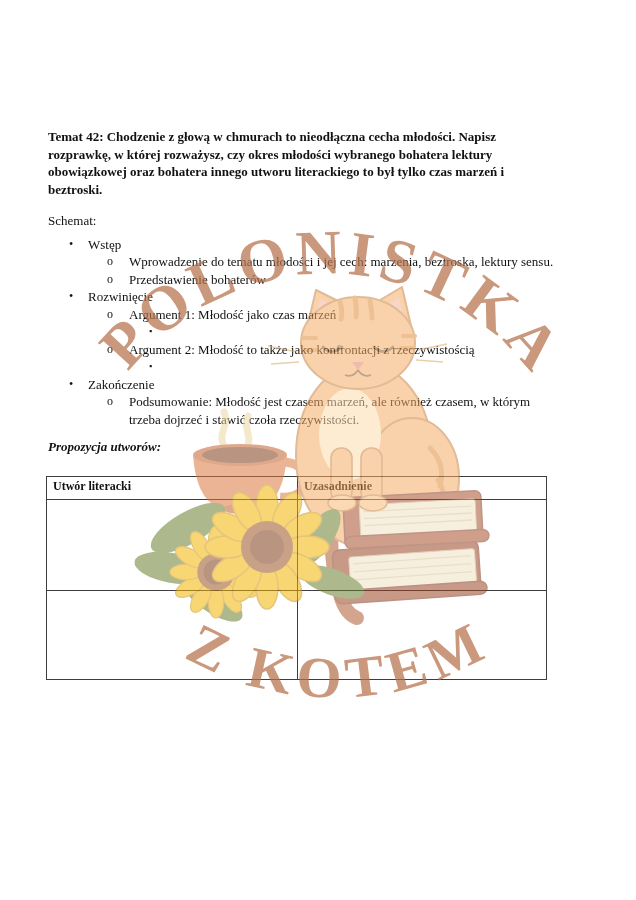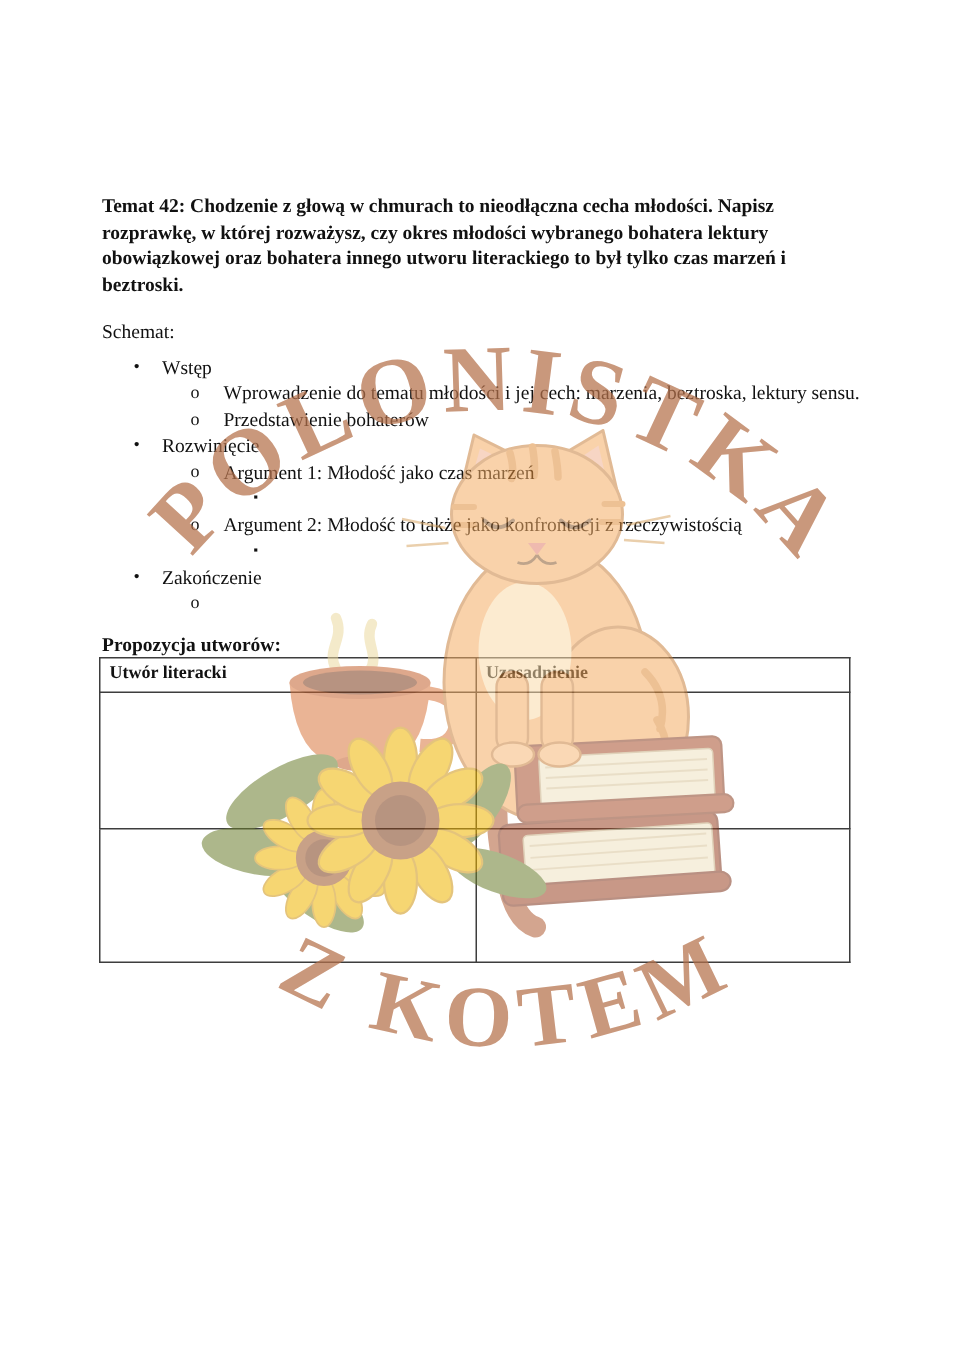--- a/index.html
+++ b/index.html
@@ -3,33 +3,33 @@
 <meta charset="utf-8">
 <style>
   html,body{margin:0;padding:0;}
   body{
     width:636px;height:900px;position:relative;background:#ffffff;
     font-family:"Liberation Serif","DejaVu Serif",serif;
     color:#111111;overflow:hidden;
   }
   .page{position:absolute;inset:0;background:#ffffff;}
   .content{
-    position:absolute;left:68px;top:128px;width:506px;z-index:1;
+    position:absolute;left:48px;top:128px;width:506px;z-index:1;
     font-size:13px;line-height:17.5px;
   }
   .doc-title{font-weight:bold;margin:0 0 14px 0;}
   .section-heading{font-weight:normal;margin:0 0 6px 0;}
   .outline{margin:0 0 4px 0;}
   .li{display:flex;align-items:flex-start;}
   .mk{flex:0 0 auto;display:inline-block;}
   .lv1{padding-left:21px;} .lv1 .mk{width:19px;font-size:12px;}
   .lv2{padding-left:59px;} .lv2 .mk{width:22px;font-size:12px;}
   .lv3{padding-left:101px;}.lv3 .mk{width:20px;font-size:8.5px;line-height:17.5px;}
   .txt{flex:1 1 auto;}
-  .proposals-heading{font-weight:bold;margin:10px 0 0 0;}
+  .proposals-heading{font-weight:bold;margin:10px 0 20px 0;font-style:italic;}
   table.works{
     border-collapse:collapse;width:501px;margin-left:-2px;
     table-layout:fixed;
   }
   table.works th, table.works td{
     border:1.6px solid #3d3d3d;vertical-align:top;text-align:left;
     padding:1px 6px;font-size:12px;
   }
   table.works th{font-weight:bold;height:20px;}
   table.works col.c1{width:251px;}
@@ -81,20 +81,21 @@
       </div>
       <div class="li lv3">
         <span class="mk">▪</span>
       </div>
       <div class="li lv1">
         <span class="mk">•</span>
         <span class="txt">Zakończenie</span>
       </div>
       <div class="li lv2">
         <span class="mk">o</span>
+        <span class="txt">Podsumowanie: Młodość jest czasem marzeń, ale również czasem, w którym trzeba dojrzeć i stawić czoła rzeczywistości.</span>
       </div>
     </div>
 
     <p class="proposals-heading">Propozycja utworów:</p>
 
     <table class="works">
       <colgroup>
           <col class="c1">
           <col class="c2">
         </colgroup>

